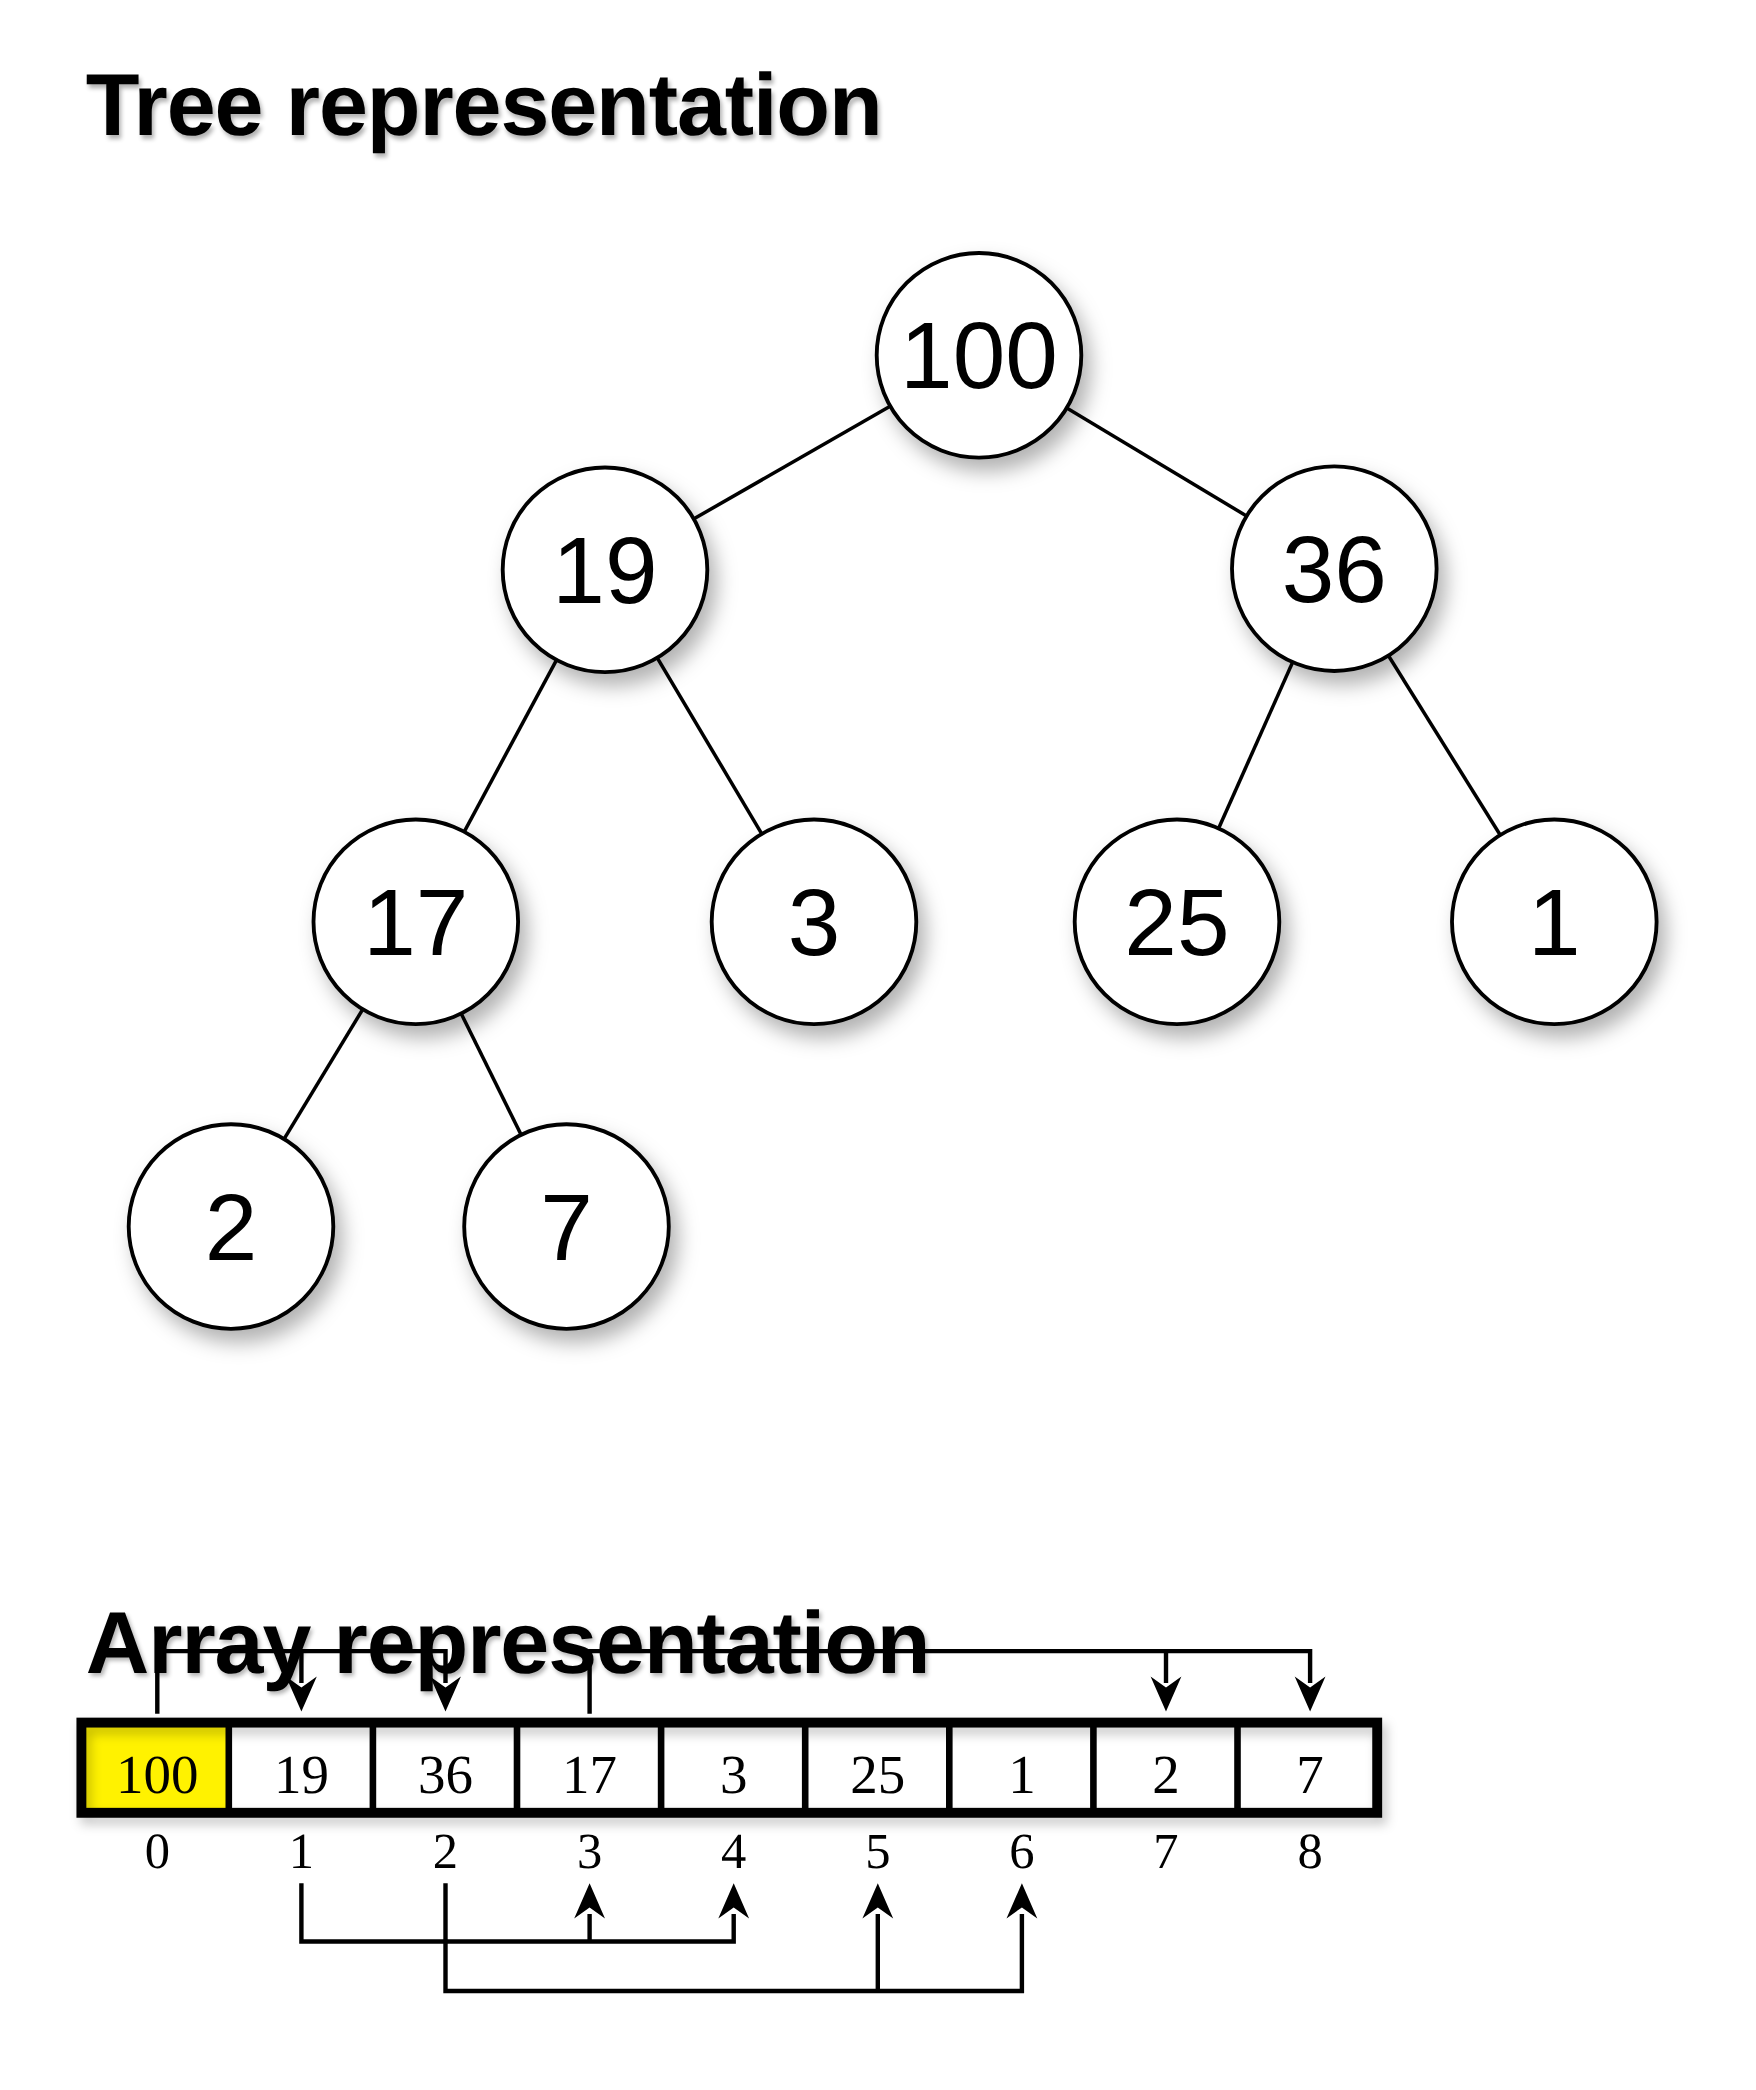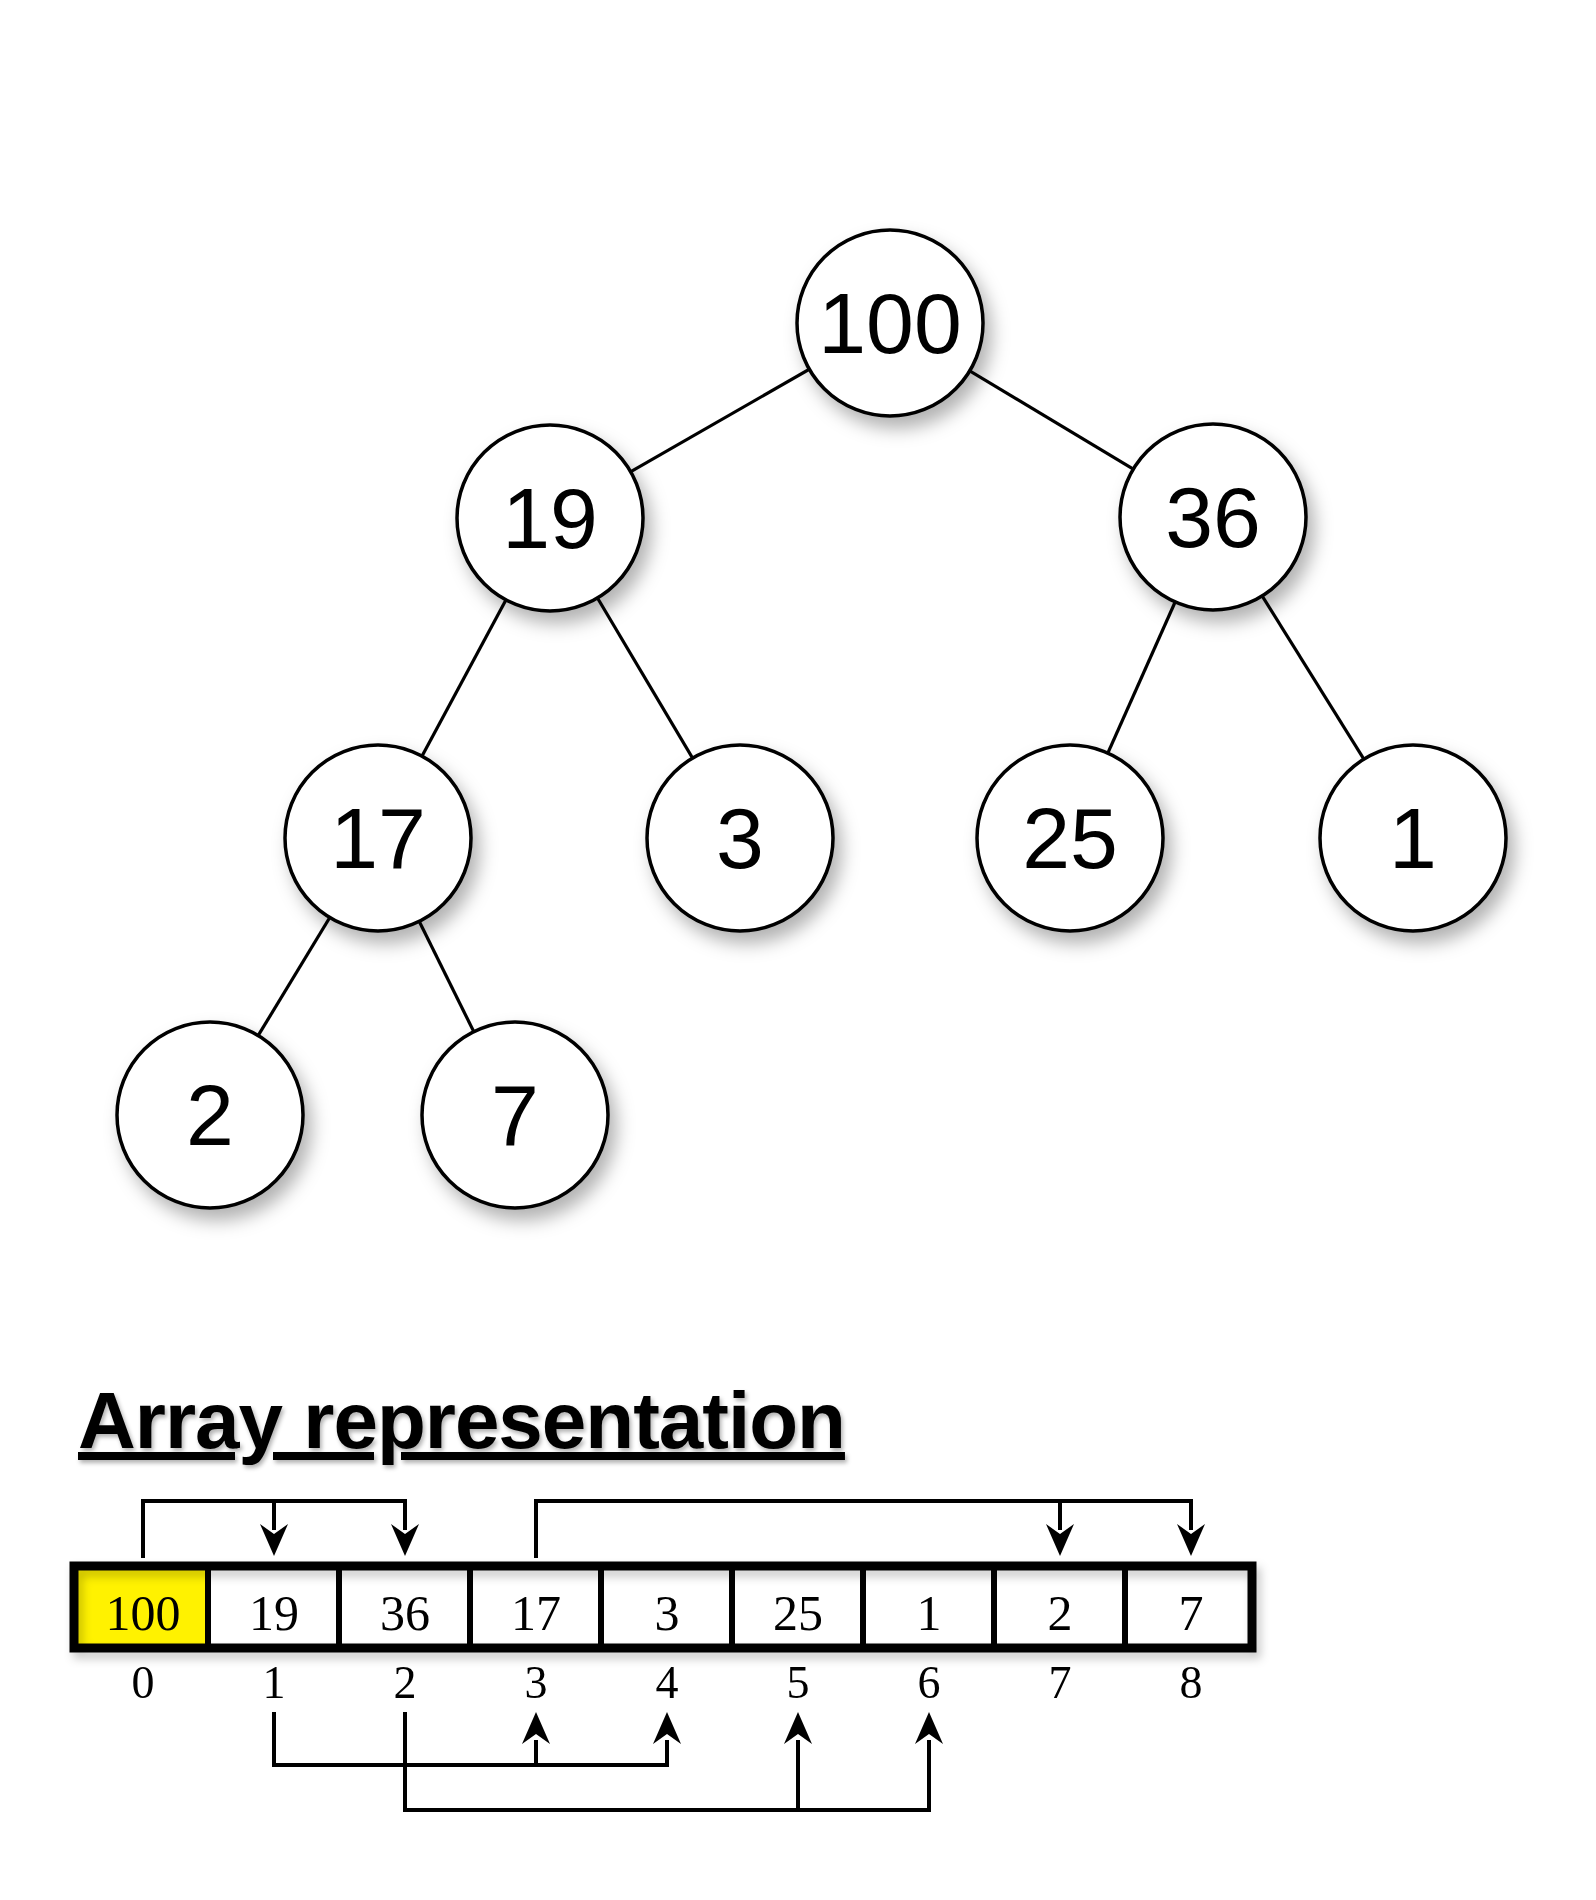--- a/index.html
+++ b/index.html
@@ -18,21 +18,21 @@
     font-family: "Liberation Sans", sans-serif;
     font-weight: bold;
     font-size: 80px;
     line-height: 1;
     color: #000;
     letter-spacing: -1px;
     text-shadow: 2px 3px 4px rgba(0,0,0,0.30);
     white-space: nowrap;
   }
   .title-tree  { top: 56px; }
-  .title-array { top: 1381px; text-decoration: underline; }
+  .title-array { top: 1454px; }
   svg.diagram {
     position: absolute;
     left: 0;
     top: 0;
   }
   .edge { stroke: #000; stroke-width: 3.2; }
   .node-circle { fill: #ffffff; stroke: #000; stroke-width: 3.5; }
   .node-label {
     font-family: "Liberation Sans", sans-serif;
     font-size: 86px;
@@ -54,20 +54,21 @@
   .array-outline { fill: none; stroke: #000; stroke-width: 9; }
   .cell-sep { stroke: #000; stroke-width: 6; }
   .bracket { fill: none; stroke: #000; stroke-width: 4; }
   .arrowhead { fill: #000; stroke: none; }
 </style>
 </head>
 <body>
 
 <div class="canvas">
 
+  <h1 class="section-title title-tree">Tree representation</h1>
   <h1 class="section-title title-array">Array representation</h1>
 
   <svg class="diagram" width="1596" height="1900" viewBox="0 0 1596 1900">
 
     <defs>
       <filter id="nodeShadow" x="-40%" y="-40%" width="180%" height="180%">
         <feDropShadow dx="7" dy="11" stdDeviation="9" flood-color="#000000" flood-opacity="0.30"></feDropShadow>
       </filter>
       <filter id="boxShadow" x="-10%" y="-30%" width="120%" height="180%">
         <feDropShadow dx="4" dy="6" stdDeviation="5" flood-color="#000000" flood-opacity="0.22"></feDropShadow>

